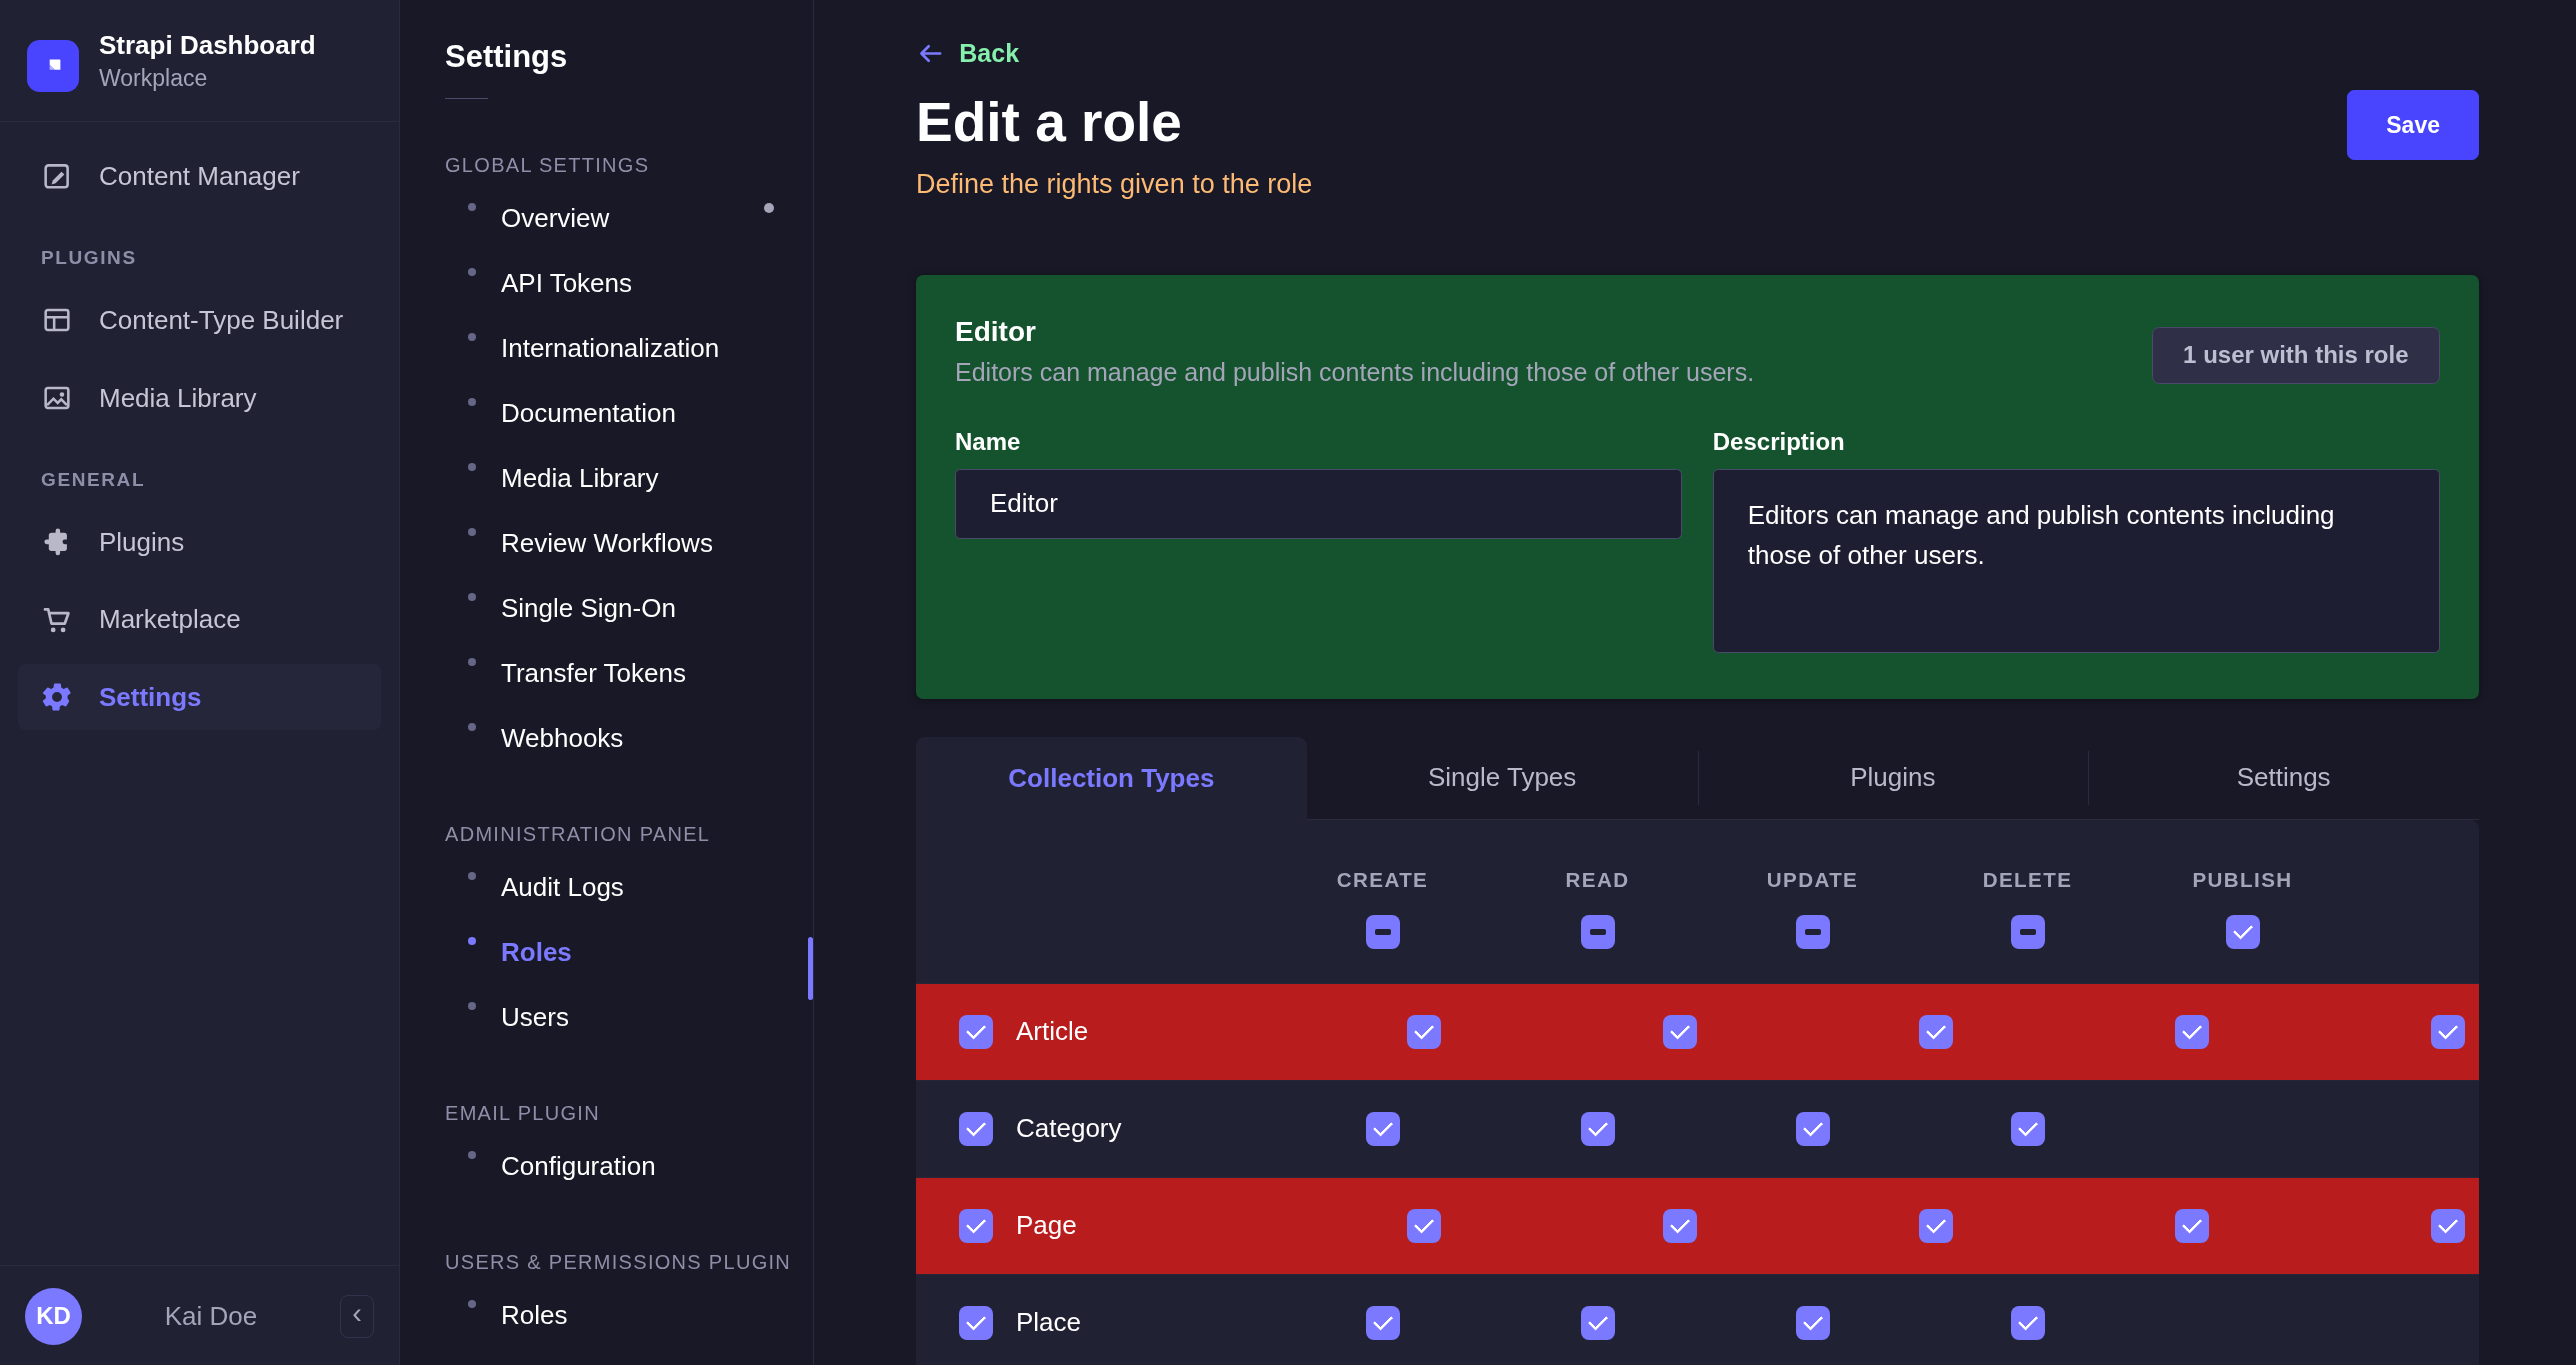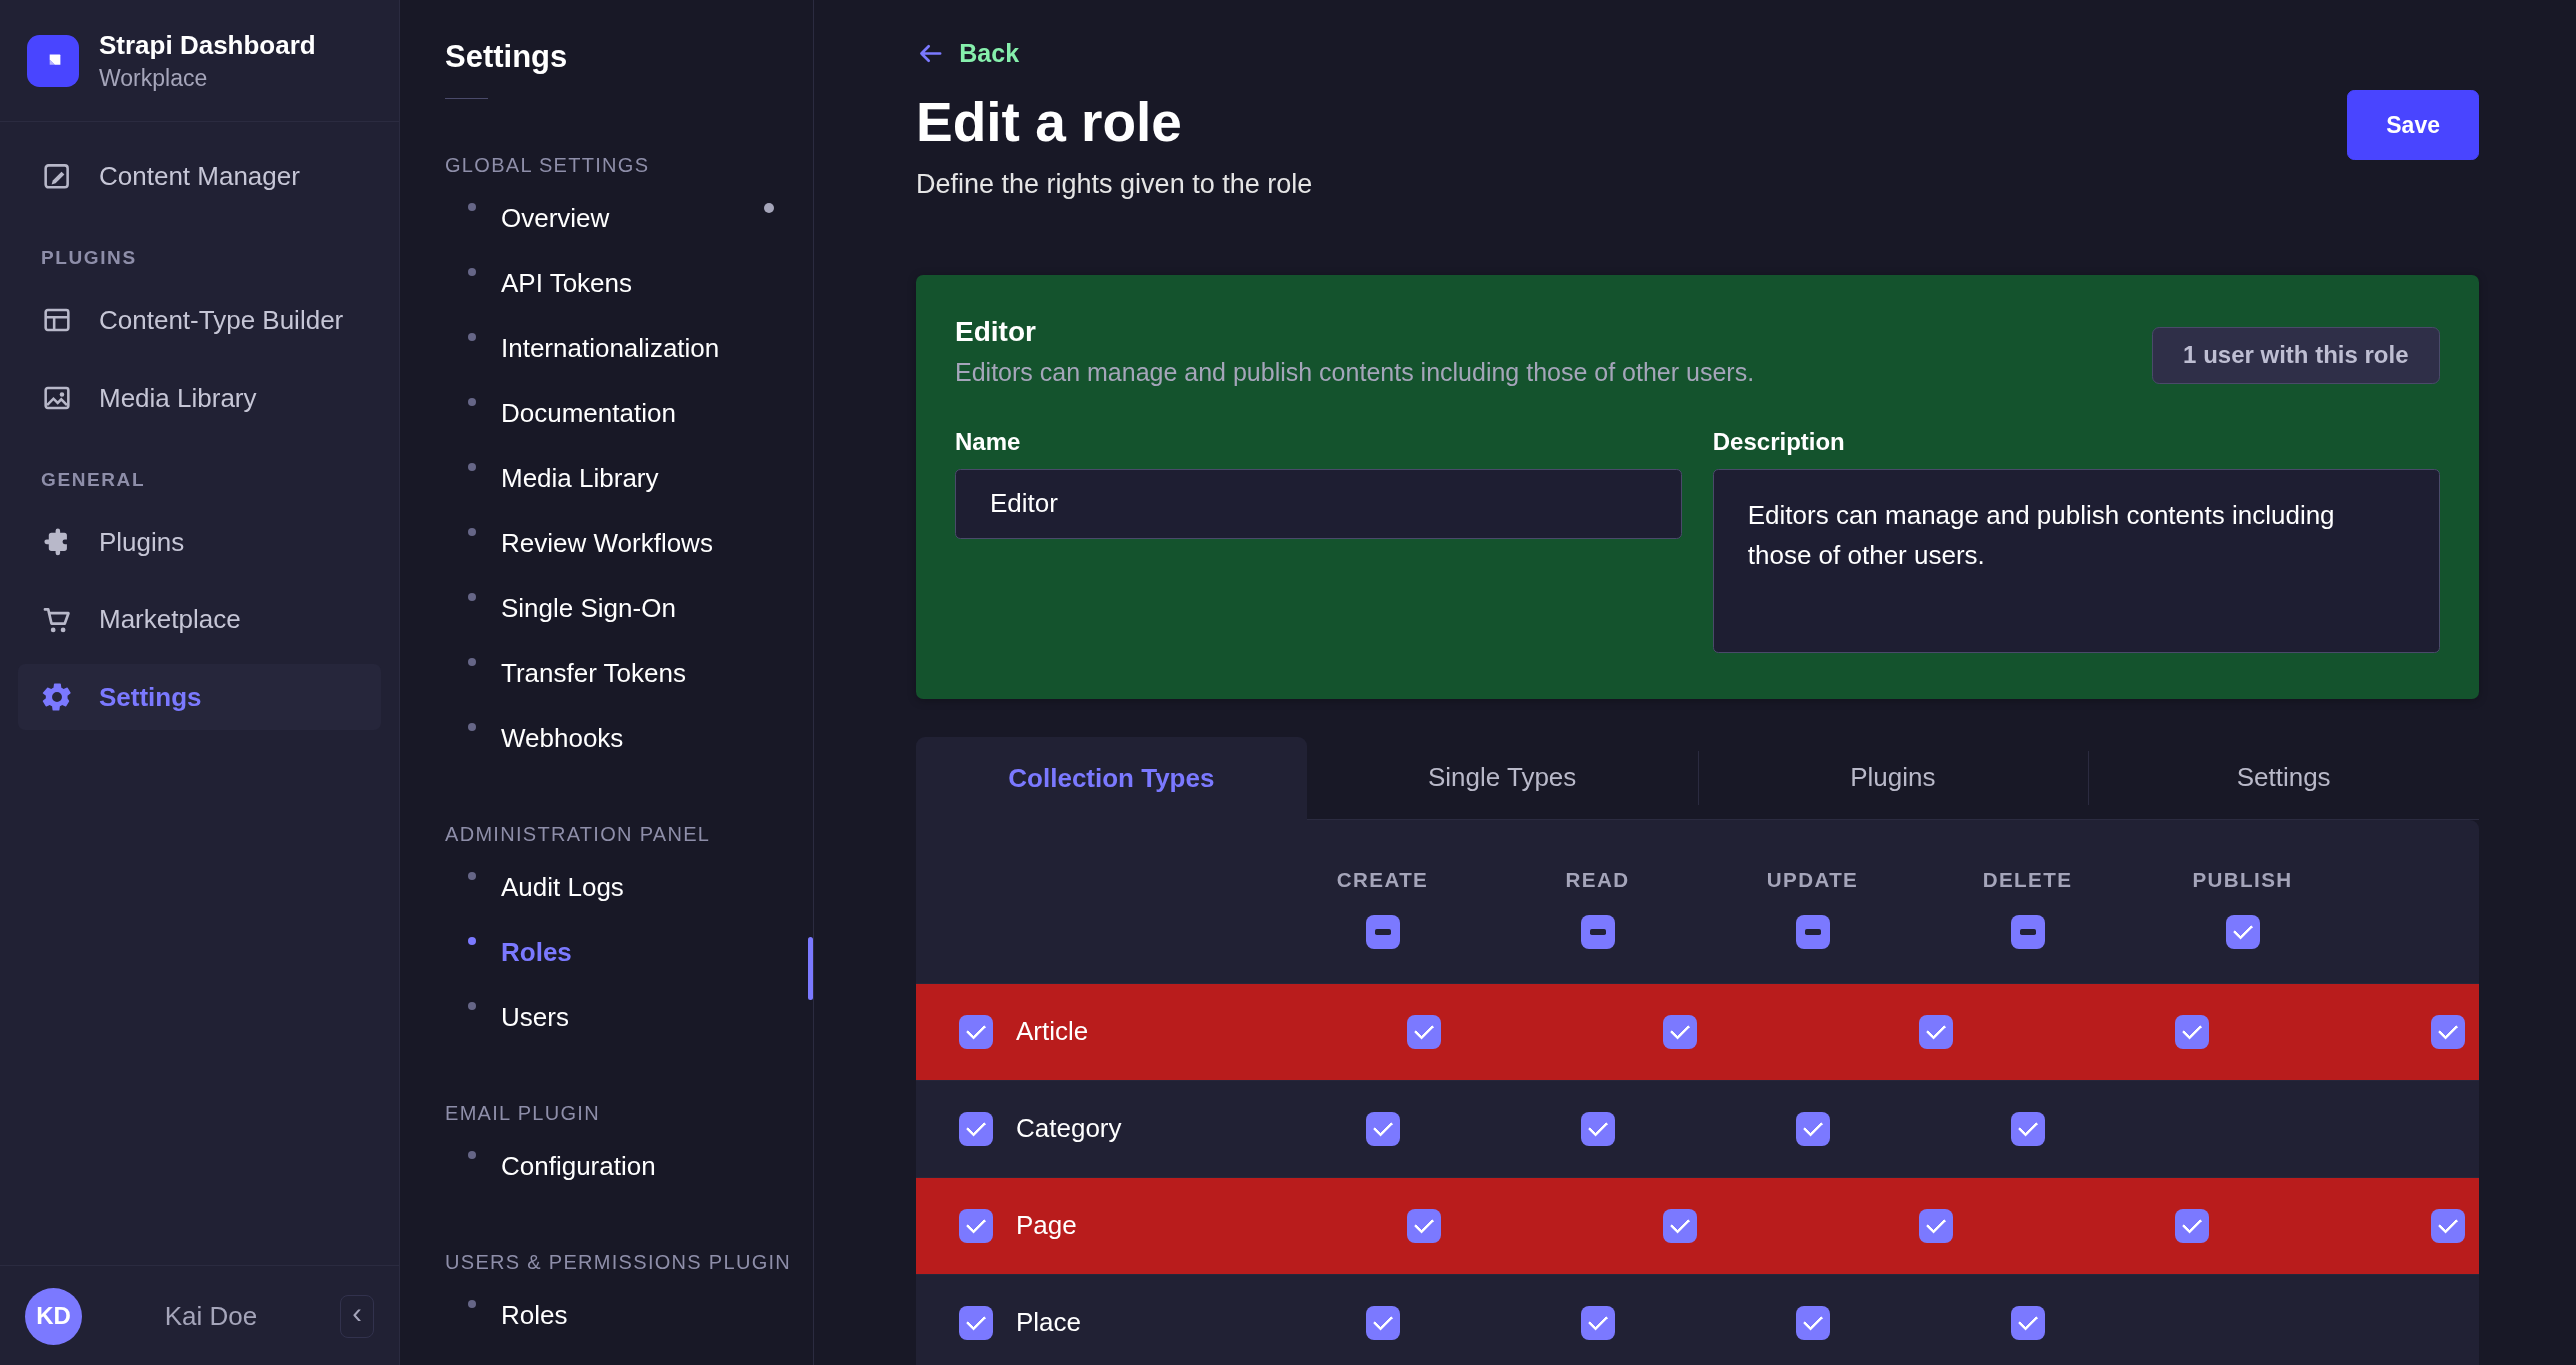--- a/index.html
+++ b/index.html
@@ -9,21 +9,21 @@
     font-family:"Liberation Sans","DejaVu Sans",sans-serif;
     color:#fff; -webkit-font-smoothing:antialiased;
   }
   .app { display:flex; width:2576px; height:1366px; }
 
   
   .main-nav{
     width:400px; flex:none; background:#212134; border-right:0.9px solid #2b2b40;
     display:flex; flex-direction:column; position:relative;
   }
-  .brand{ display:flex; align-items:center; gap:20px; padding:30.5px 25px 29px 27px; border-bottom:0.9px solid #2b2b40; }
+  .brand{ display:flex; align-items:flex-end; gap:20px; padding:30.5px 25px 29px 27px; border-bottom:0.9px solid #2b2b40; }
   .logo{ width:52px; height:52px; border-radius:12.5px; background:#4945ff; display:flex; align-items:center; justify-content:center; flex:none; }
   .brand-text{ display:flex; flex-direction:column; }
   .brand-name{ font-size:26px; font-weight:700; color:#fff; line-height:1.15; }
   .brand-sub{ font-size:23px; color:#a5a5ba; margin-top:4.5px; }
 
   .main-nav-list{ padding:21.5px 18px 0; }
   .nav-item{
     display:flex; align-items:center; gap:23px; height:66px; padding:0 20px;
     border-radius:7.2px; color:#c6c6d6; font-size:26px; cursor:pointer; margin-bottom:11.7px;
   }
@@ -75,21 +75,21 @@
     background:#7b79ff; border-radius:2.7px; cursor:grab;
   }
 
   
   .content{ flex:1; position:relative; padding:0 97px 0 102px; background:#181826; overflow:hidden; }
   .back-row{
     margin-top:39px; display:inline-flex; align-items:center; gap:14.3px;
     color:#86efac; font-size:25px; font-weight:600; cursor:pointer;
   }
   .page-title{ font-size:55px; font-weight:700; color:#fff; margin:20px 0 0; line-height:1.15; }
-  .page-sub{ font-size:27px; color:#e5e5e5; margin-top:14.3px; }
+  .page-sub{ font-size:27px; color:#fdba74; margin-top:14.3px; }
   .save-btn{
     position:absolute; top:90px; right:97px; height:70px; padding:0 38px;
     background:#4945ff; border:0.9px solid #4945ff; border-radius:7.2px;
     color:#fff; font-size:23px; font-weight:700; cursor:pointer;
   }
 
   
   .role-card{
     margin-top:75px; background:#14532d; border-radius:7.2px; padding:41px 39px 43px;
     position:relative; box-shadow:0 1.8px 9px rgba(0,0,0,.25);

